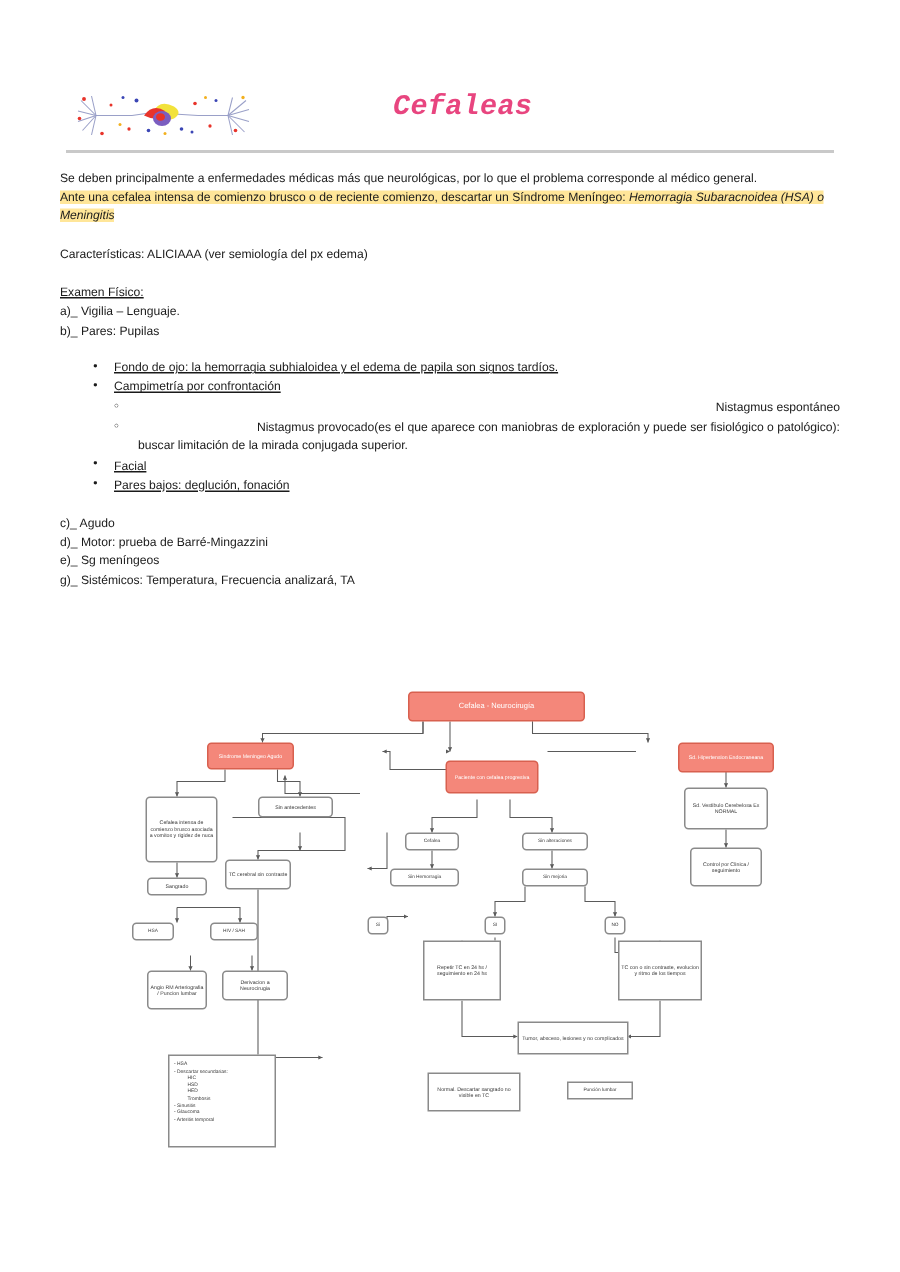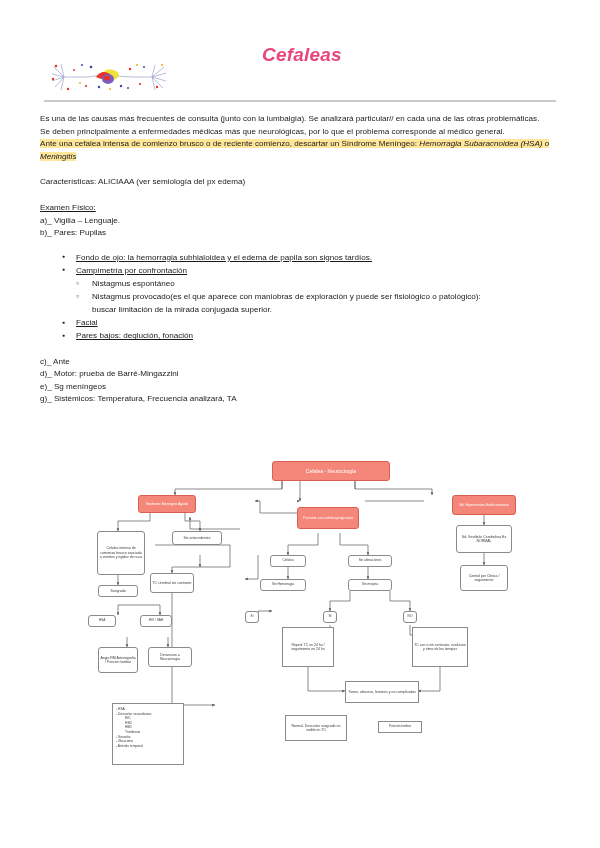--- a/index.html
+++ b/index.html
@@ -28,22 +28,22 @@
   .neuron-art {
     position: absolute;
     left: 44px;
     top: 58px;
     width: 130px;
     height: 38px;
   }
   .doc-title {
     position: absolute;
     left: 262px;
-    top: 44px;
-    font-family: Liberation Sans, sans-serif;
+    top: 60px;
+    font-family: Liberation Mono, monospace;
     font-style: italic;
     font-weight: bold;
     font-size: 19px;
     color: #e8457f;
     letter-spacing: 0.2px;
   }
   .header-rule {
     position: absolute;
     left: 44px;
     top: 100px;
@@ -91,20 +91,21 @@
     content: "\25CF";
     position: absolute;
     left: 0;
     top: -0.5px;
     font-size: 5.2px;
   }
   ul.sub {
     list-style: none;
     margin: 0;
     padding: 0;
+    text-align: right;
   }
   ul.sub > li {
     position: relative;
     padding-left: 16px;
     margin-left: 36px;
     line-height: 13.2px;
   }
   ul.sub > li::before {
     content: "\25CB";
     position: absolute;
@@ -215,21 +216,20 @@
             <circle cx="66" cy="31" r="1"></circle>
         </g>
       </svg>
     </div>
     <div class="doc-title">Cefaleas</div>
     <div class="header-rule"></div>
   </div>
 
   <div class="body-text">
 
-    <p class="para">Es una de las causas más frecuentes de consulta (junto con la lumbalgia). Se analizará particular// en cada una de las otras problemáticas.</p>
     <p class="para">Se deben principalmente a enfermedades médicas más que neurológicas, por lo que el problema corresponde al médico general.</p>
     <p class="para"><span class="hl"><span>Ante una cefalea intensa de comienzo brusco o de reciente comienzo, descartar un Síndrome Meníngeo: </span><span class="ital">Hemorragia Subaracnoidea (HSA) o Meningitis</span></span></p>
 
     <div class="gap-md"></div>
     <p class="para">Características: ALICIAAA (ver semiología del px edema)</p>
 
     <div class="gap-md"></div>
     <p class="para und">Examen Físico:</p>
     <p class="para">a)_ Vigilia – Lenguaje.</p>
     <p class="para">b)_ Pares: Pupilas</p>
@@ -243,21 +243,21 @@
       <li>Nistagmus espontáneo</li>
       <li>Nistagmus provocado(es el que aparece con maniobras de exploración y puede ser fisiológico o patológico):</li>
     </ul>
     <div class="cont-indent">buscar limitación de la mirada conjugada superior.</div>
     <ul class="bul">
       <li>Facial</li>
       <li>Pares bajos: deglución, fonación</li>
     </ul>
 
     <div class="gap-md"></div>
-    <p class="para">c)_ Ante</p>
+    <p class="para">c)_ Agudo</p>
     <p class="para">d)_ Motor: prueba de Barré-Mingazzini</p>
     <p class="para">e)_ Sg meníngeos</p>
     <p class="para">g)_ Sistémicos: Temperatura, Frecuencia analizará, TA</p>
   </div>
 
   <div class="chart">
 
     <svg width="600" height="335">
       <defs>
         <marker id="ah" markerWidth="5" markerHeight="5" refX="4" refY="2" orient="auto">

